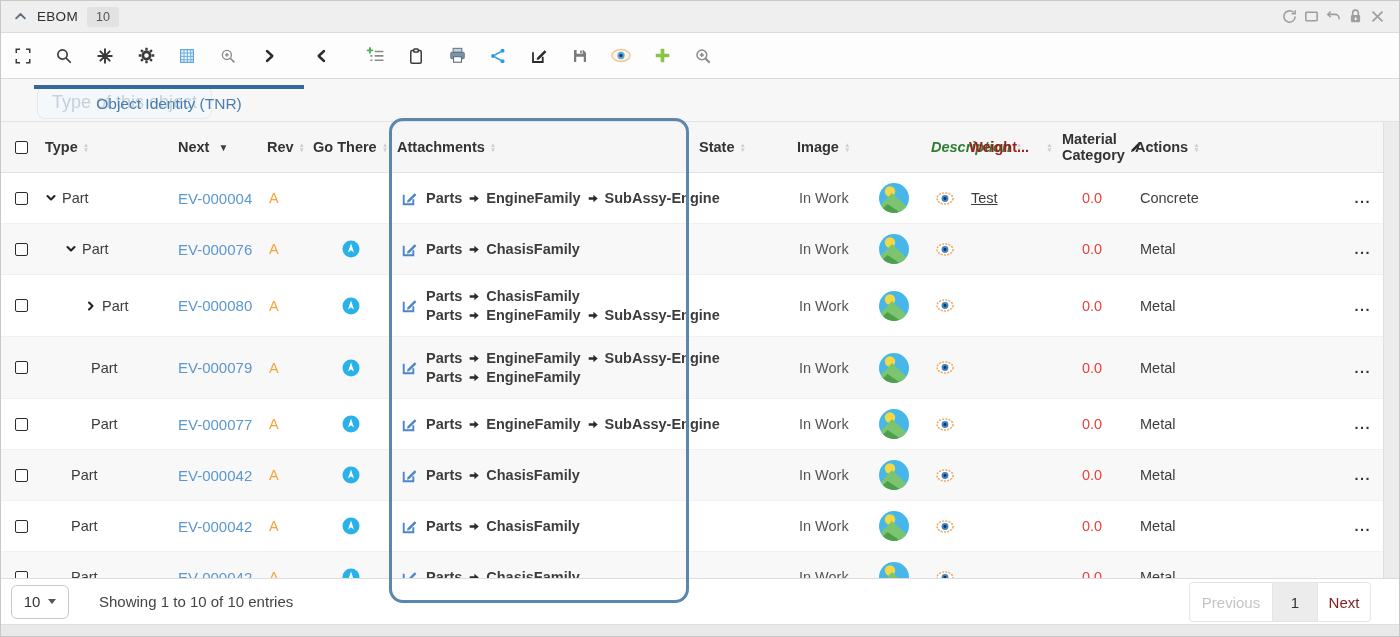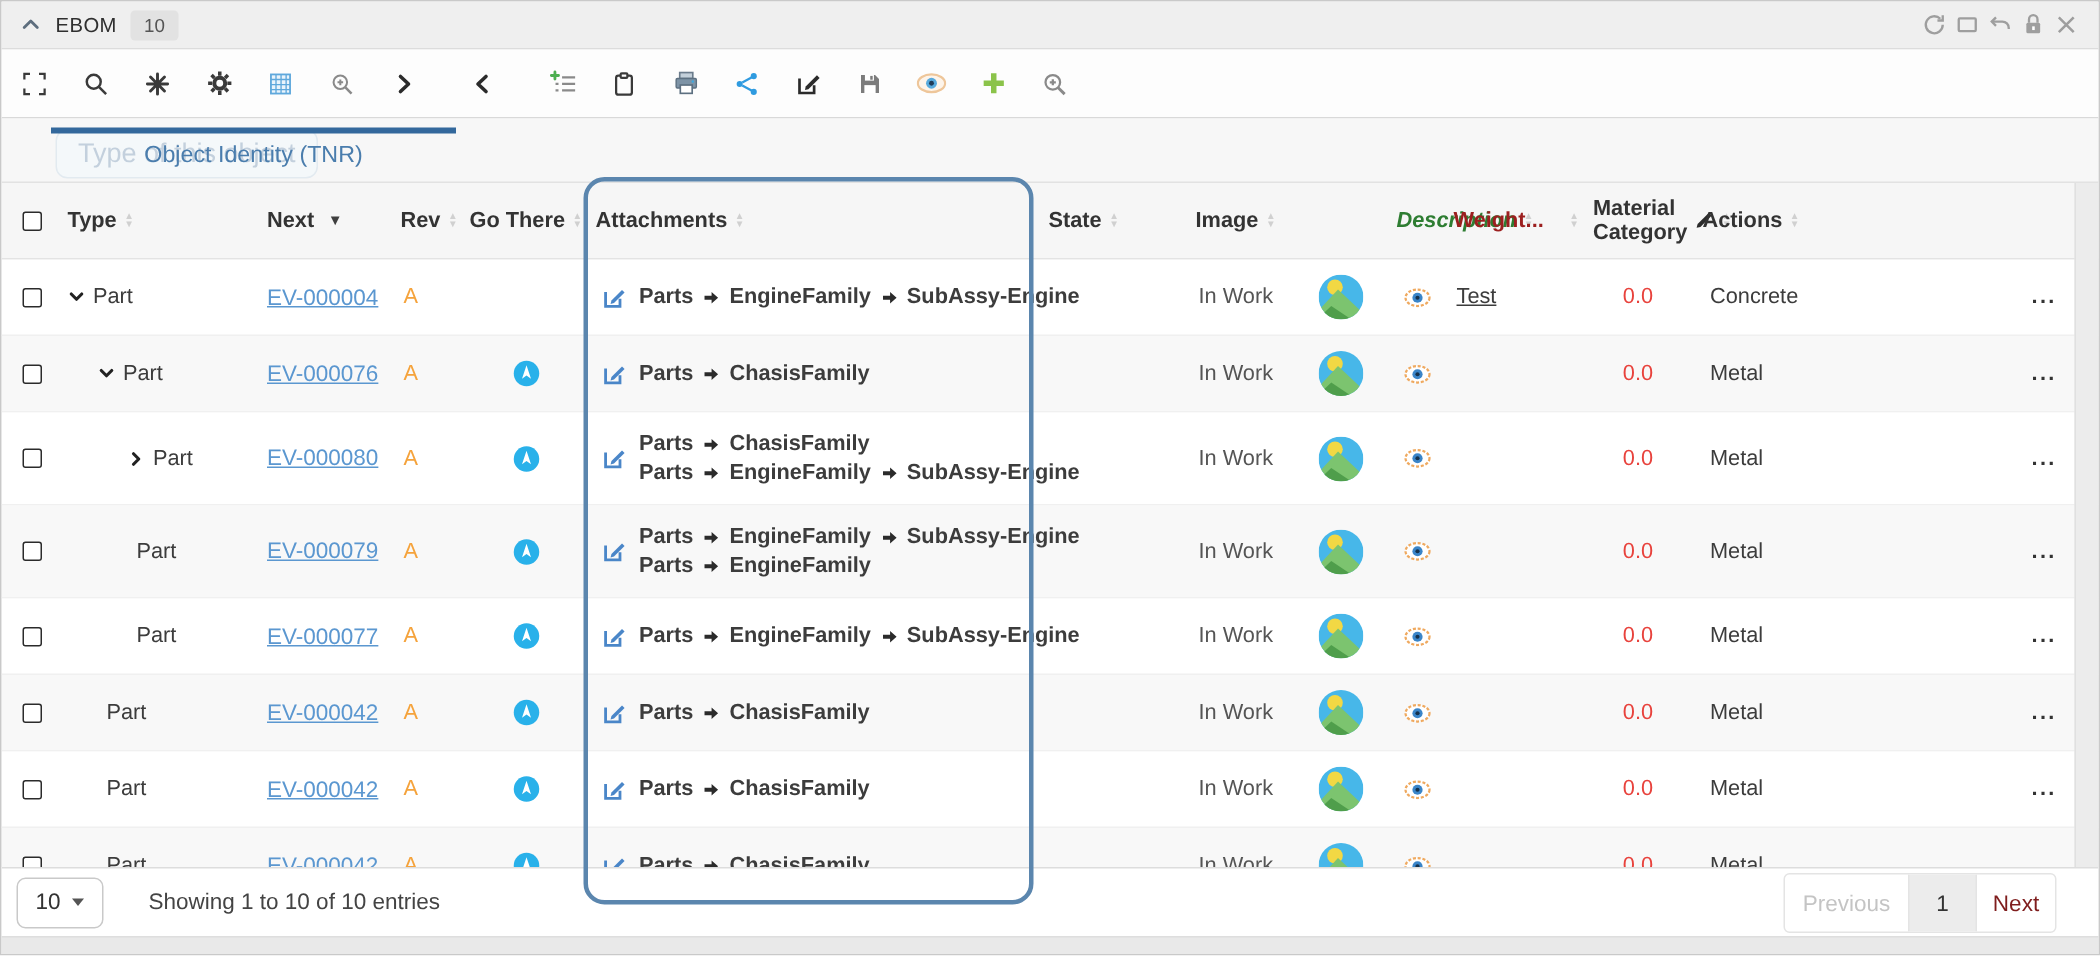--- a/index.html
+++ b/index.html
@@ -44,21 +44,21 @@
   .checkbox { width:13px; height:13px; border:1.6px solid #2b2b2b; border-radius:2px; background:#fff; display:inline-block; cursor:pointer; }
   .hpencil { margin-left:4px; display:flex; }
 
   .table-body { height:405px; overflow:hidden; }
   .row { height:51px; align-items:center; background:#fff; border-bottom:1px solid #f0f0f0; font-size:14.5px; color:#3c3c3c; }
   .row.zebra { background:#f8f8f8; }
   .row.tall { height:62px; }
   .cell { display:flex; align-items:center; padding-left:8px; min-width:0; }
   .expander { display:flex; margin-right:5px; cursor:pointer; }
   .cell.name { padding-left:17px; }
-  .cell.name span { color:#5b97d0; font-size:15px; cursor:pointer;text-decoration:underline; }
+  .cell.name span { color:#5b97d0; font-size:15px; cursor:pointer; }
   .cell.rev { padding-left:10px; }
   .cell.rev span { color:#f5a33c; }
   .cell.gothere { justify-content:center; }
   .cell.gothere span { display:flex; cursor:pointer; }
   .cell.classification { padding:0 12px; gap:8px; }
   .cell.classification .paths { display:flex; flex-direction:column; gap:3px;font-weight:bold; }
   .path { display:flex; align-items:center; gap:6px; white-space:nowrap; }
   .path .arrow { display:flex; }
   .cell.state { padding-left:10px; color:#555; }
   .cell.image { justify-content:center; }

